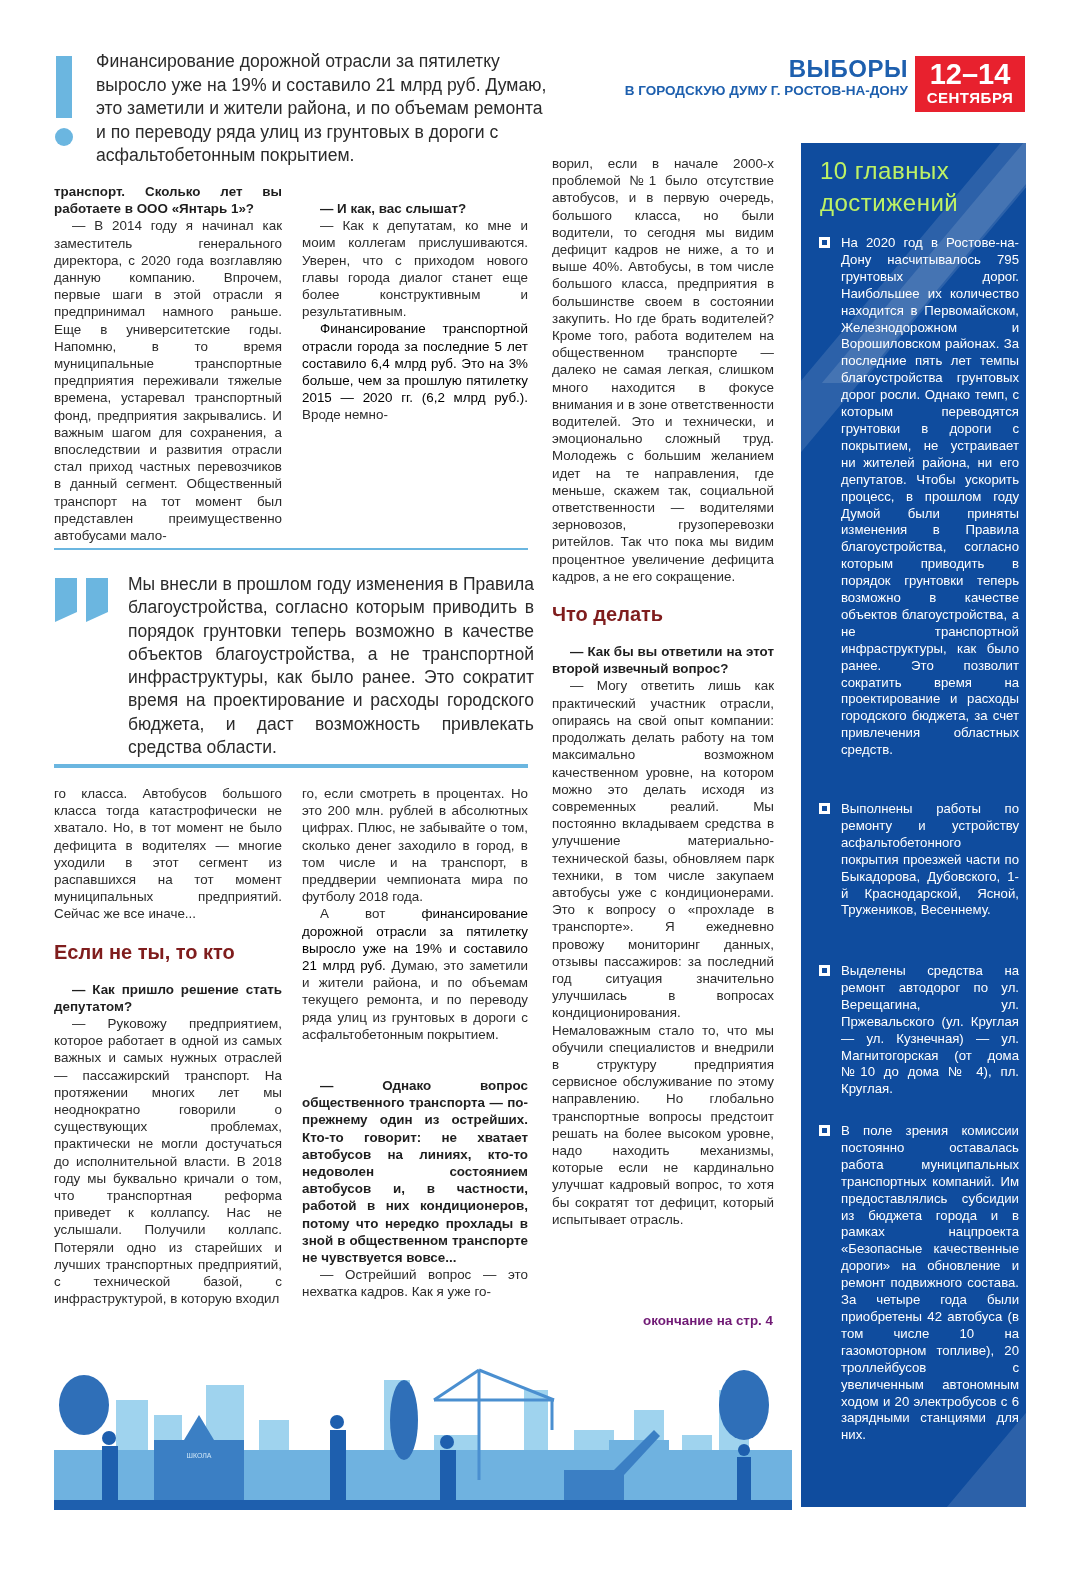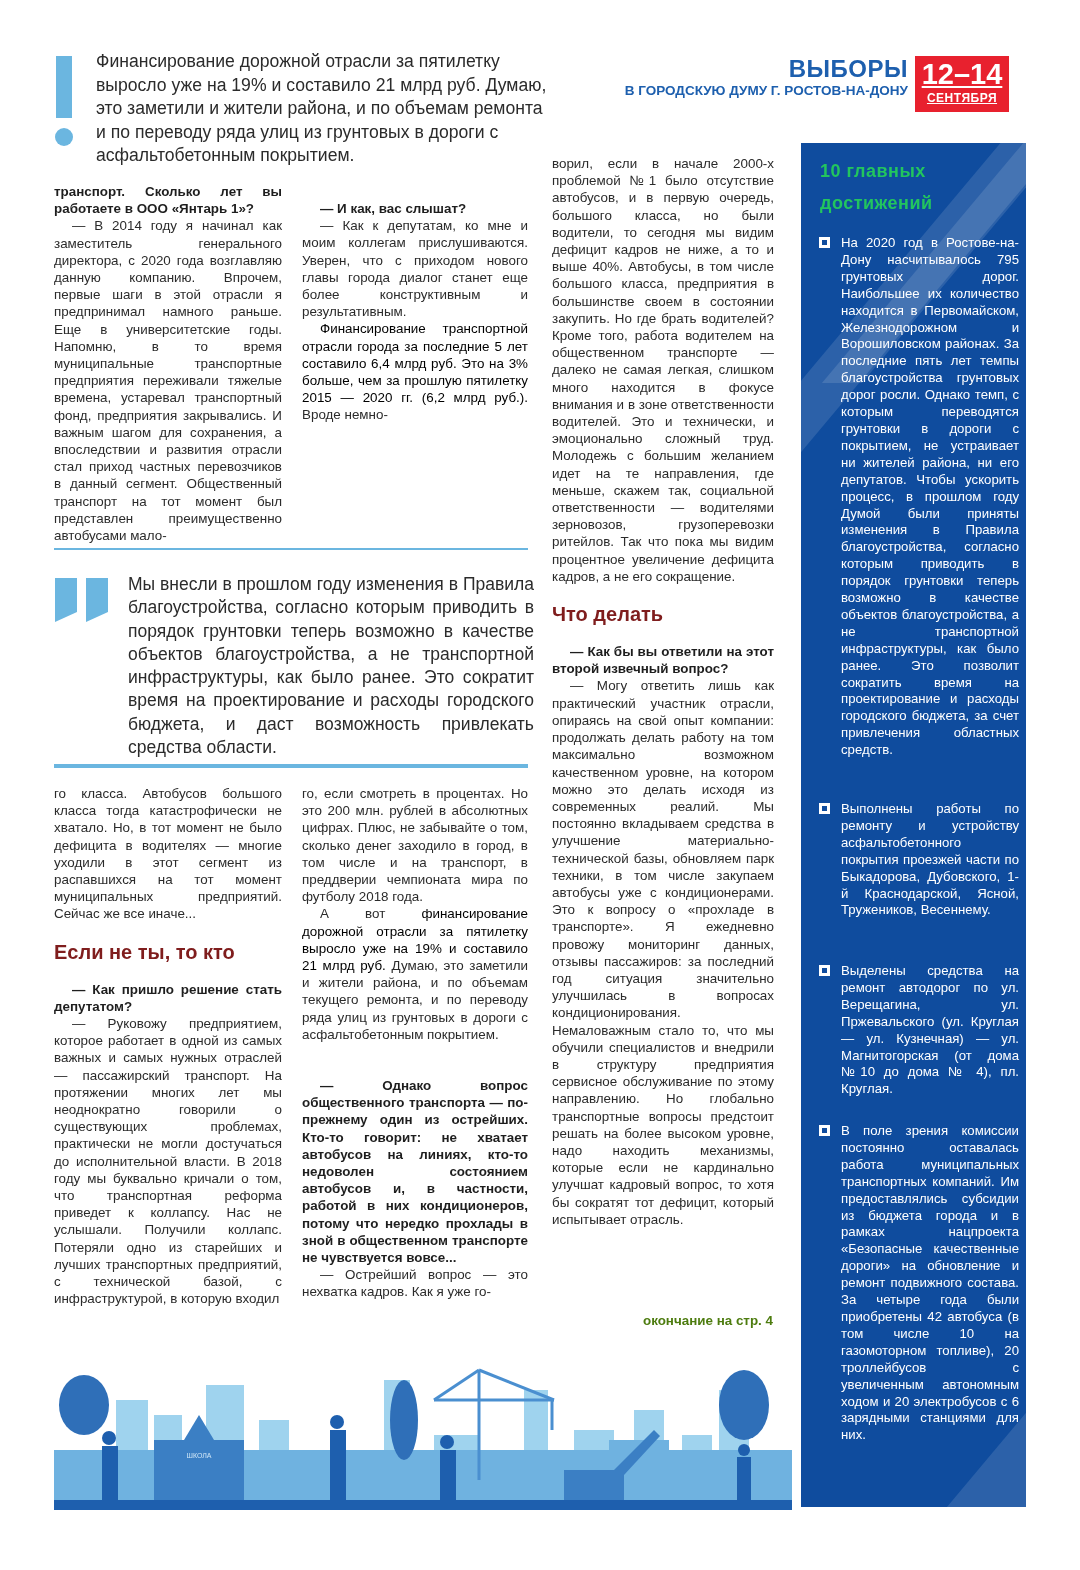--- a/index.html
+++ b/index.html
@@ -9,23 +9,23 @@
   
   .callout { position: absolute; left: 54px; top: 48px; width: 486px; height: 120px; }
   .excl-bar { position: absolute; left: 2px; top: 8px; width: 16px; height: 62px; background: #6bb6e0; }
   .excl-dot { position: absolute; left: 1px; top: 80px; width: 18px; height: 18px; border-radius: 50%; background: #6bb6e0; }
   .callout-text { position: absolute; left: 42px; top: 2px; width: 452px; font-size: 17.6px; line-height: 23.5px; color: #2b2b2b; }
 
   
   .elections { position: absolute; left: 548px; top: 56px; width: 360px; text-align: right; }
   .elections-title { font-size: 24px; font-weight: 900; color: #1d5fae; letter-spacing: 0.5px; line-height: 26px; }
   .elections-sub { font-size: 13.5px; font-weight: 900; color: #1d5fae; line-height: 18px; }
-  .date-badge { position: absolute; left: 915px; top: 56px; width: 94px; height: 56px; background: #e8212e; color: #fff; text-align: center; text-decoration: underline; }
+  .date-badge { position: absolute; left: 915px; top: 56px; width: 110px; height: 56px; background: #e8212e; color: #fff; text-align: center; }
   .date-range { font-size: 29px; font-weight: 900; line-height: 32px; padding-top: 2px; }
-  .date-month { font-size: 12px; font-weight: 900; line-height: 16px; letter-spacing: 0.5px; }
+  .date-month { font-size: 15px; font-weight: 900; line-height: 16px; letter-spacing: 0.5px; }
 
   
   .col { position: absolute; font-size: 13.4px; line-height: 17.2px; text-align: justify; color: #2b2b2b; }
   .col p { text-indent: 0; }
   .col .ind { text-indent: 18px; }
   .col .q { font-weight: 700; color: #1e1e1e; }
   .col .hl { color: #000000; }
   .col .sp { height: 17px; }
   .subhead { font-size: 20px; font-weight: 700; color: #7f1d1d; line-height: 24px; text-align: left; }
 
@@ -37,26 +37,26 @@
   .rule-blue2 { position: absolute; left: 54px; top: 764px; width: 474px; height: 4px; background: #6bb6e0; }
   .col-rule { position: absolute; left: 54px; top: 548px; width: 474px; height: 2px; background: #6bb6e0; }
 
   
   .quote-mark { position: absolute; width: 22px; height: 34px; background: #6bb6e0; }
   .quote-mark::after { content: ""; position: absolute; left: 0; bottom: -10px; width: 0; height: 0; border-top: 10px solid #6bb6e0; border-right: 22px solid transparent; }
   .qm1 { left: 55px; top: 578px; }
   .qm2 { left: 86px; top: 578px; }
   .quote-text { position: absolute; left: 128px; top: 573px; width: 406px; font-size: 17.5px; line-height: 23.3px; text-align: justify; color: #2b2b2b; }
 
-  .end-note { position: absolute; left: 600px; top: 1313px; width: 173px; text-align: right; font-size: 13.4px; font-weight: 700; color: #4d7c0f; }
+  .end-note { position: absolute; left: 600px; top: 1313px; width: 173px; text-align: right; font-size: 13.4px; font-weight: 700; color: #701a75; }
 
   
   .sidebar { position: absolute; left: 801px; top: 143px; width: 225px; height: 1364px; background: #0f4c9e; overflow: hidden; }
   .sidebar .stripe { position: absolute; background: rgba(255,255,255,0.12); transform: skewX(-40deg); }
-  .sidebar-title { position: absolute; left: 19px; top: 12px; font-size: 18px; font-weight: 700; line-height: 32px; color: #22c55e; letter-spacing: 0.5px; }
+  .sidebar-title { position: absolute; left: 19px; top: 12px; font-size: 24px; font-weight: 400; line-height: 32px; color: #bef264; letter-spacing: 0.5px; }
   .ach { position: absolute; left: 18px; width: 200px; color: #fff; font-size: 13.2px; line-height: 16.9px; }
   .ach-bullet { position: absolute; left: 0; top: 2px; width: 11px; height: 11px; background: #fff; border: 2px solid #fff; }
   .ach-bullet::after { content: ""; position: absolute; left: 1px; top: 1px; width: 5px; height: 5px; background: #0f4c9e; }
   .ach-text { margin-left: 22px; text-align: justify; }
   .a1 { top: 92px; }
   .a2 { top: 658px; }
   .a3 { top: 820px; }
   .a4 { top: 980px; }
 
   

